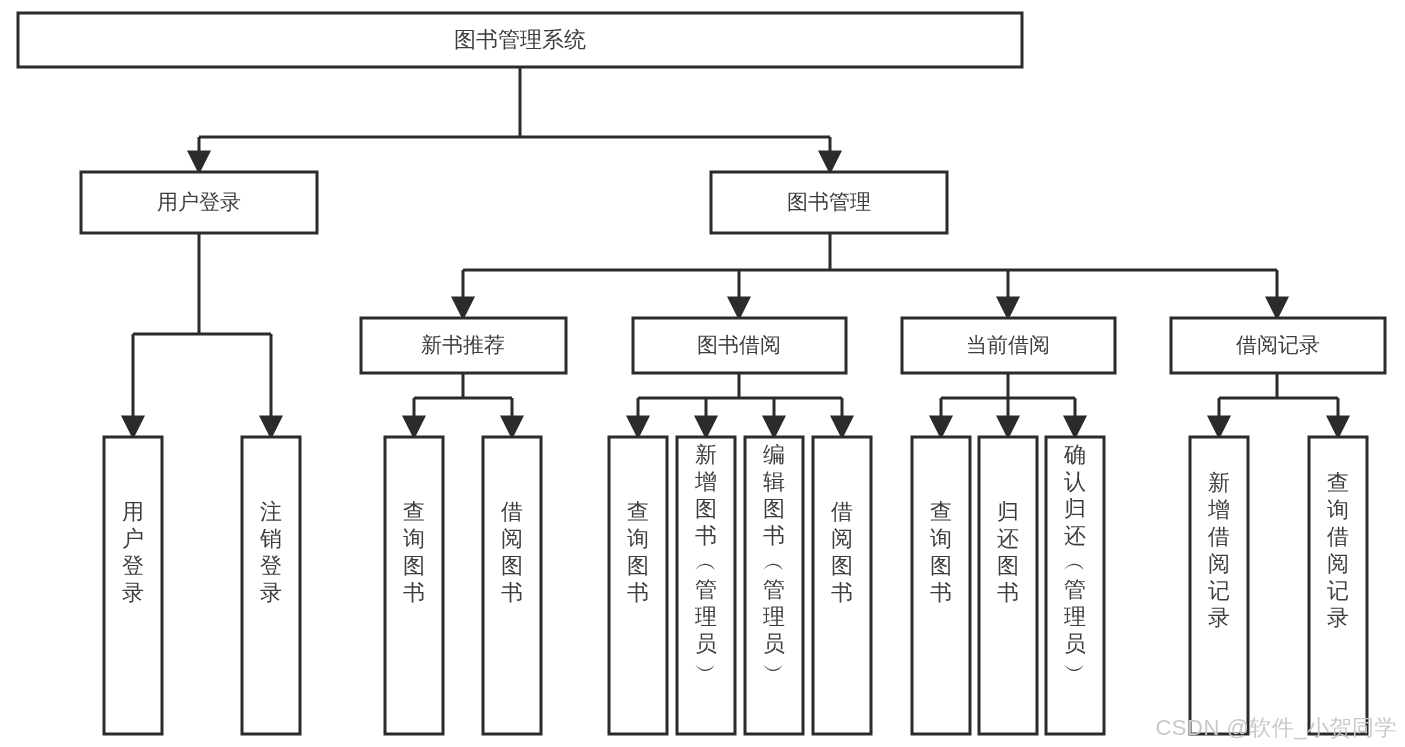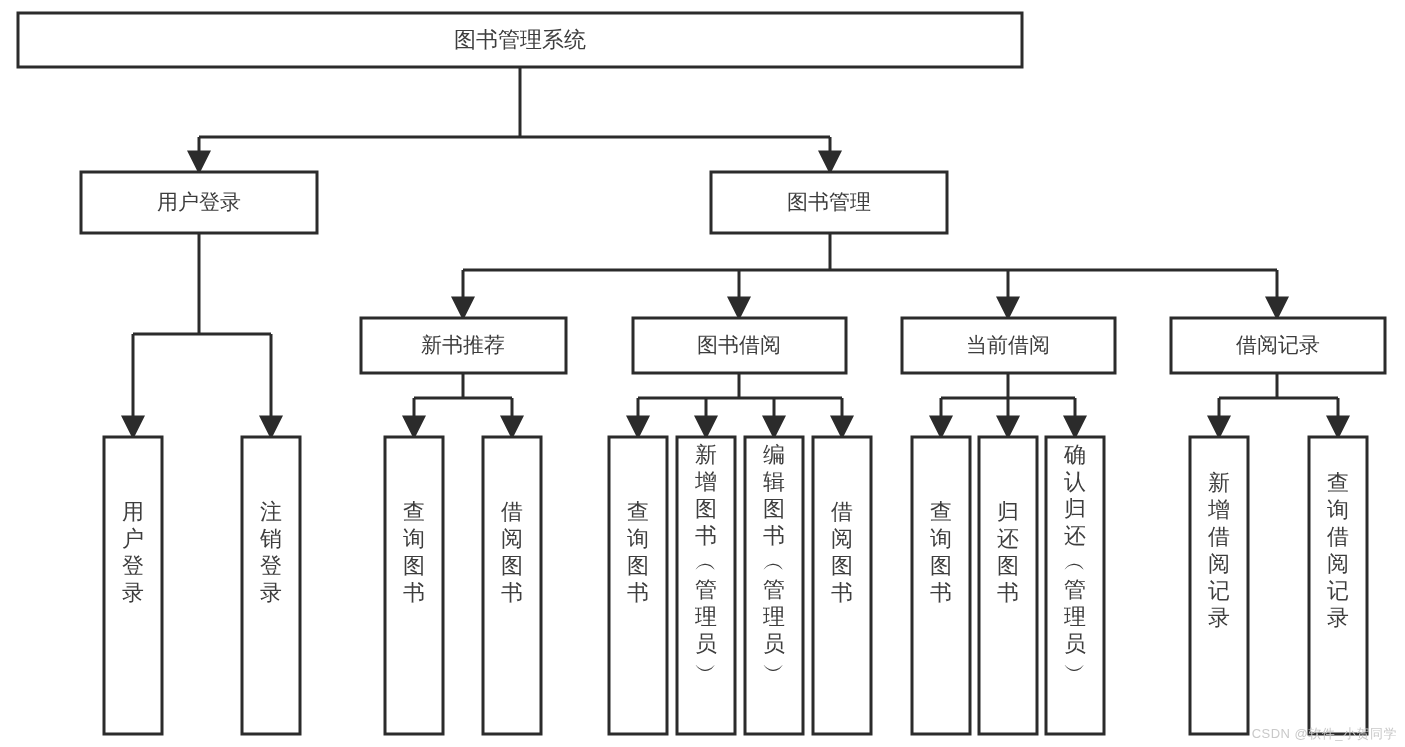--- a/index.html
+++ b/index.html
@@ -50,21 +50,21 @@
   }
   .arrow-head {
     fill: #2b2b2b;
     stroke: none;
   }
   .watermark {
     position: absolute;
     right: 8px;
     bottom: 4px;
     font-family: "Liberation Sans", "DejaVu Sans", sans-serif;
-    font-size: 13px;
+    font-size: 22px;
     color: #c9c9c9;
     white-space: nowrap;
     letter-spacing: 0.5px;
     pointer-events: none;
   }
 </style>
 </head>
 <body>
 
 <div id="diagram-root">

